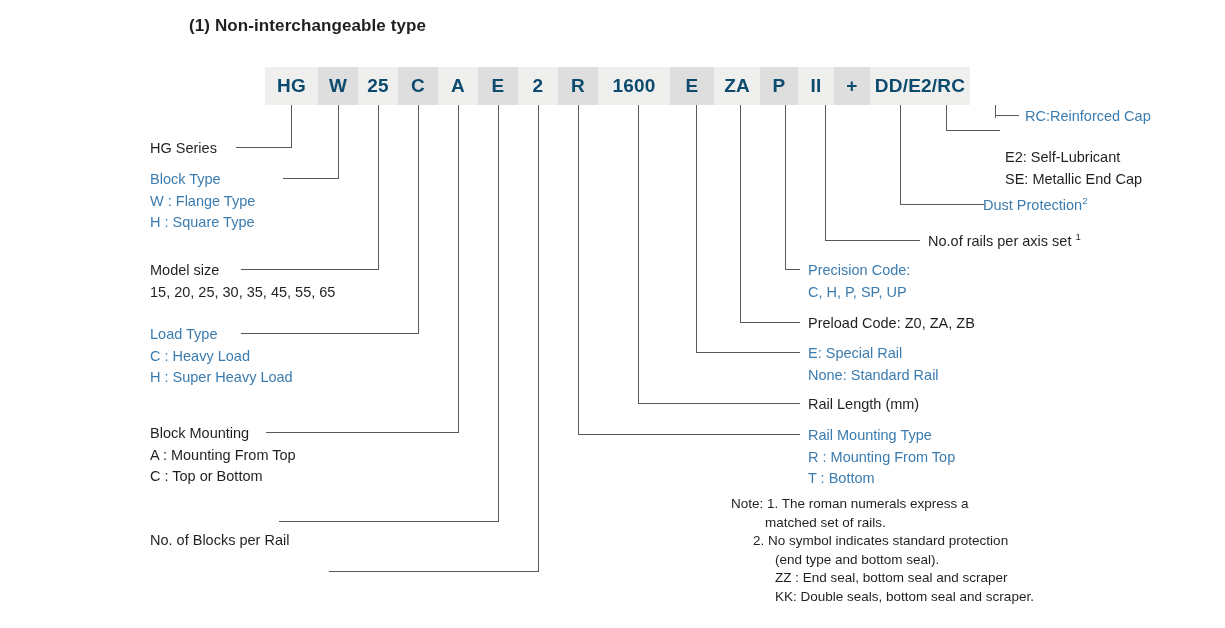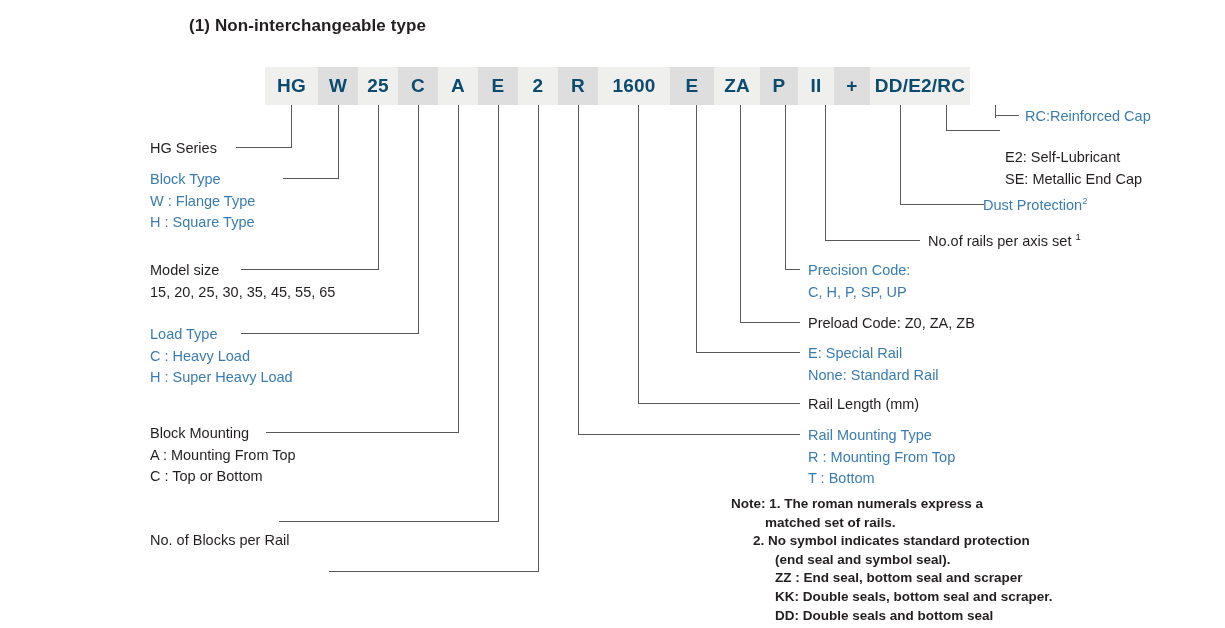--- a/index.html
+++ b/index.html
@@ -74,21 +74,20 @@
   }
 
   
   .notes {
     position: absolute;
     left: 731px; top: 495px;
     font-size: 13.5px;
     line-height: 18.6px;
     color: #231f20;
     white-space: nowrap;
-    font-weight: bold;
   }
   .notes .nline { display: block; }
   .notes .ind1 { padding-left: 34px; }
   .notes .ind2 { padding-left: 22px; }
   .notes .ind3 { padding-left: 44px; }
 </style>
 </head>
 <body>
 
 <div id="stage">
@@ -239,19 +238,18 @@
   <div class="anno" style="left:808px; top:425px;">
     <span class="ln blu">Rail Mounting Type</span>
     <span class="ln blu">R : Mounting From Top</span>
     <span class="ln blu">T : Bottom</span>
   </div>
 
   <div class="notes" id="notes-block">
       <span class="nline">Note: 1. The roman numerals express a</span>
       <span class="nline ind1">matched set of rails.</span>
       <span class="nline ind2">2. No symbol indicates standard protection</span>
-      <span class="nline ind3">(end seal and symbol seal).</span>
+      <span class="nline ind3">(end type and bottom seal).</span>
       <span class="nline ind3">ZZ : End seal, bottom seal and scraper</span>
       <span class="nline ind3">KK: Double seals, bottom seal and scraper.</span>
-      <span class="nline ind3">DD: Double seals and bottom seal</span>
     </div>
 
 </div>
 
 </body></html>

